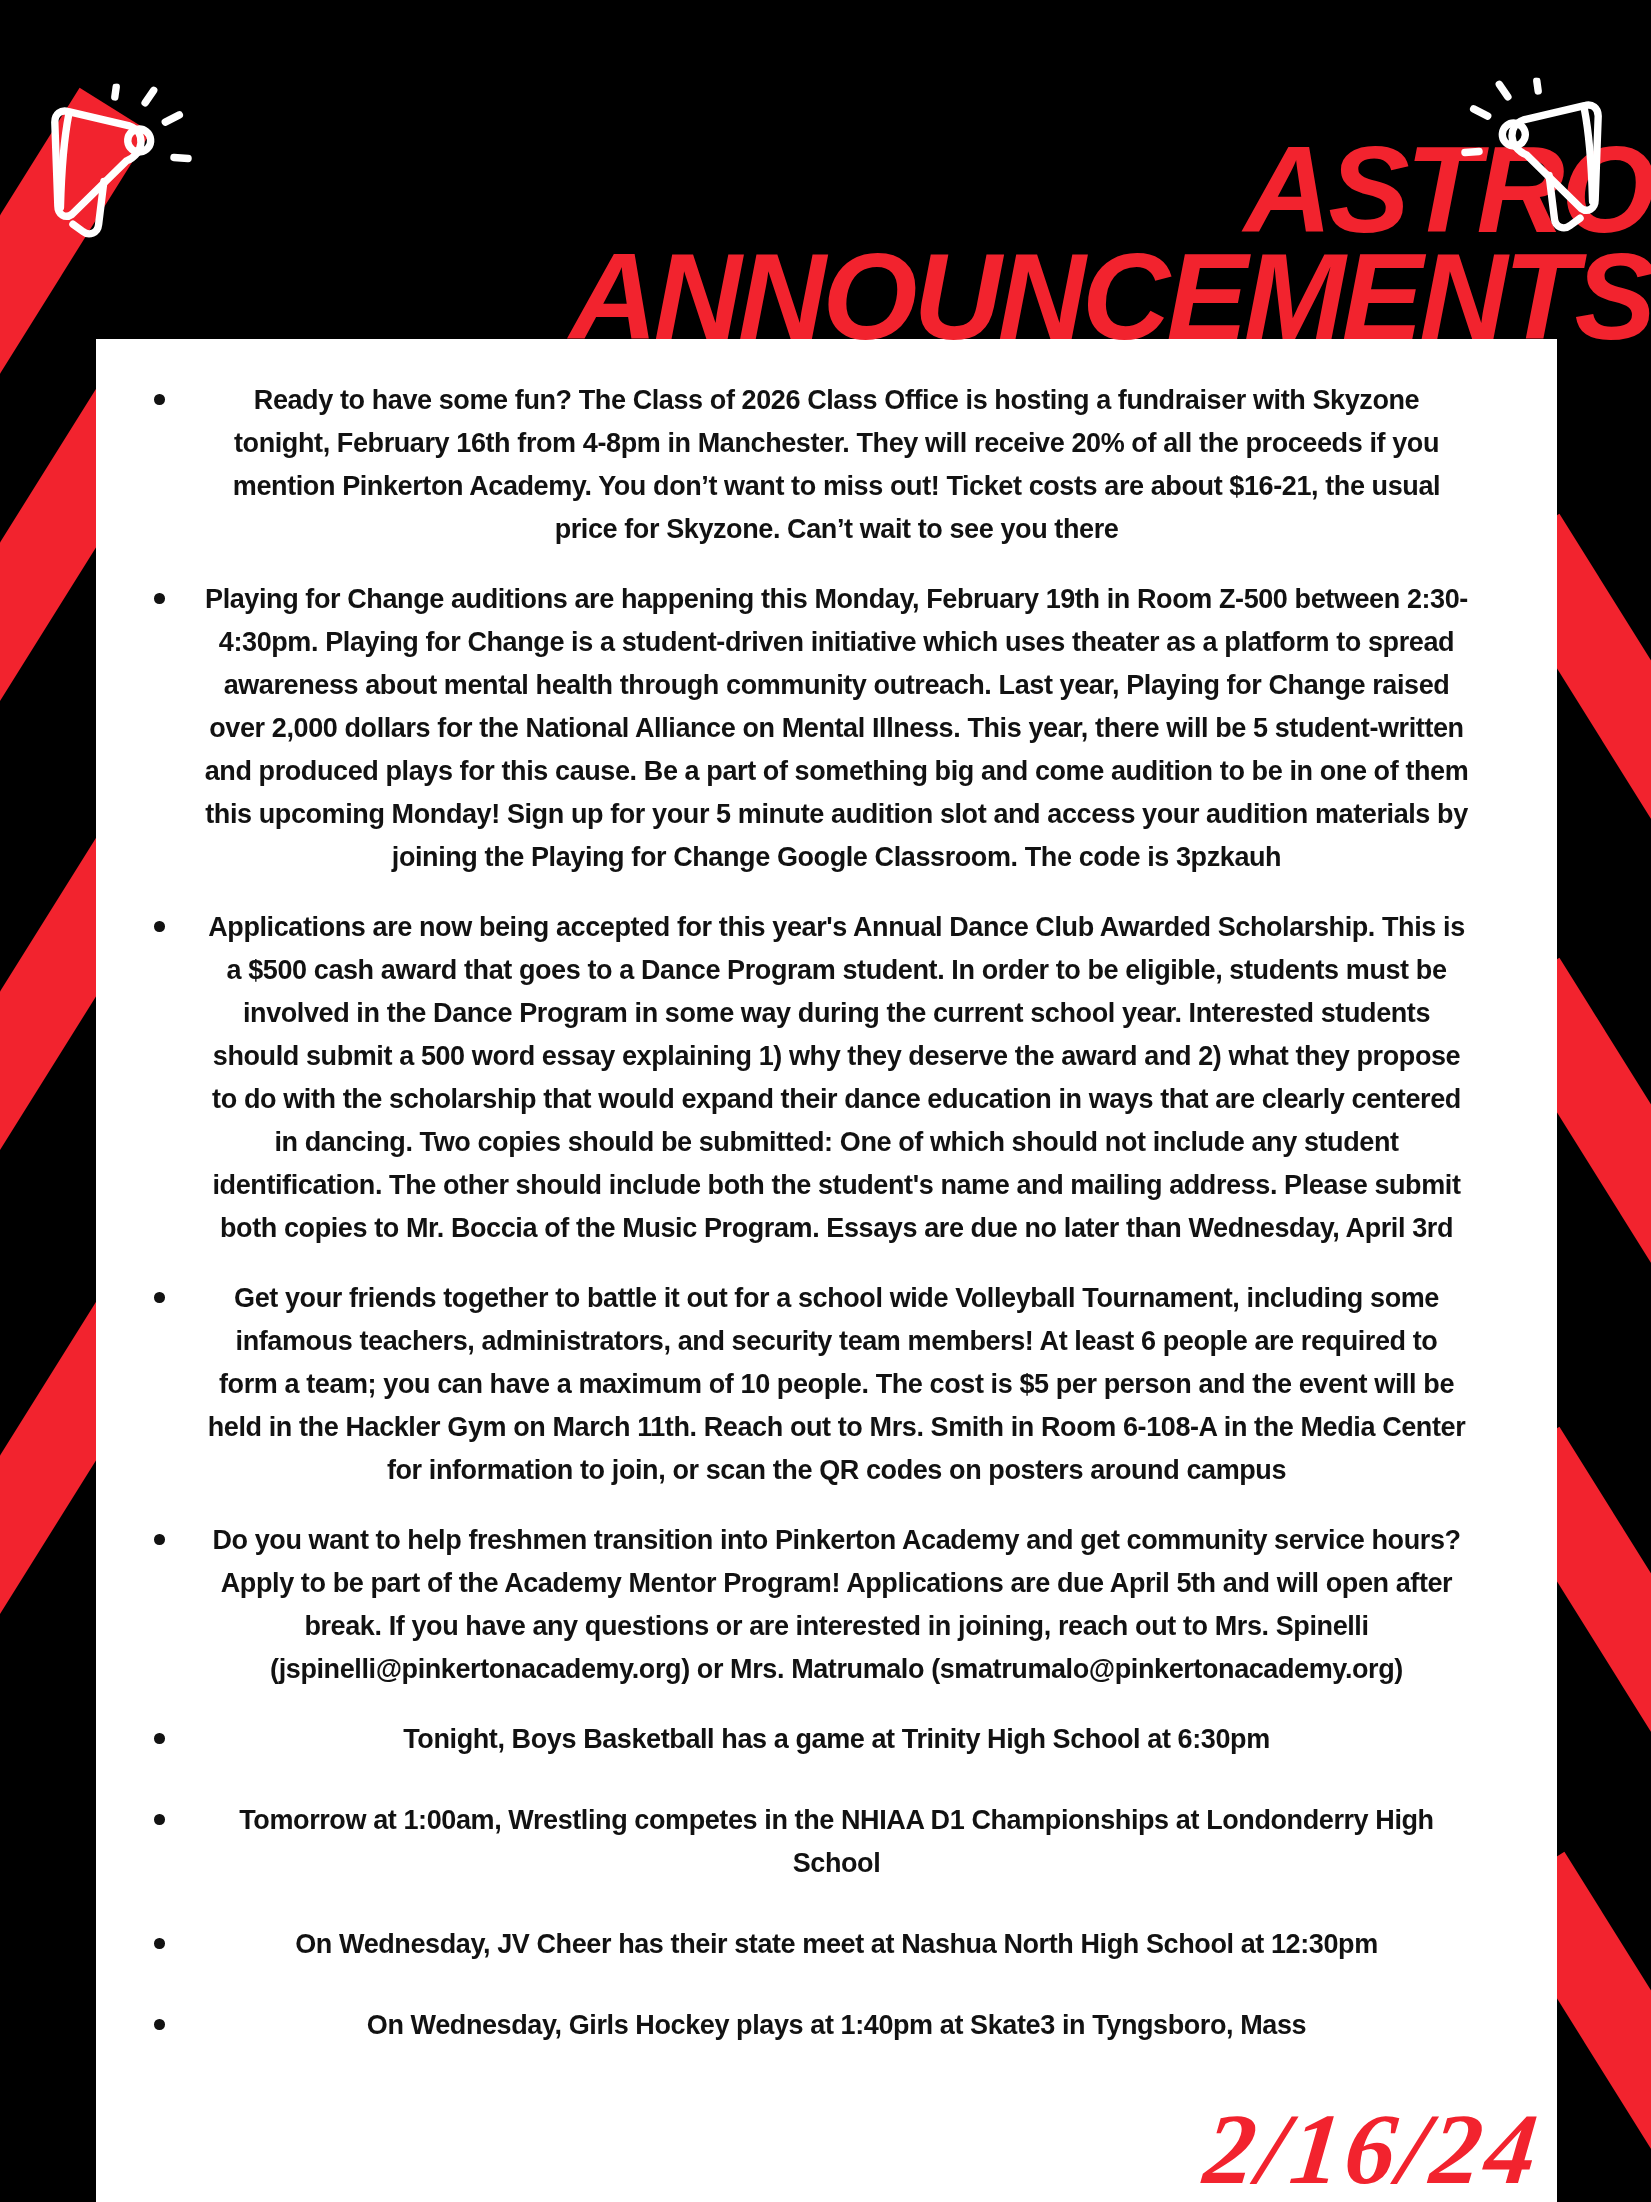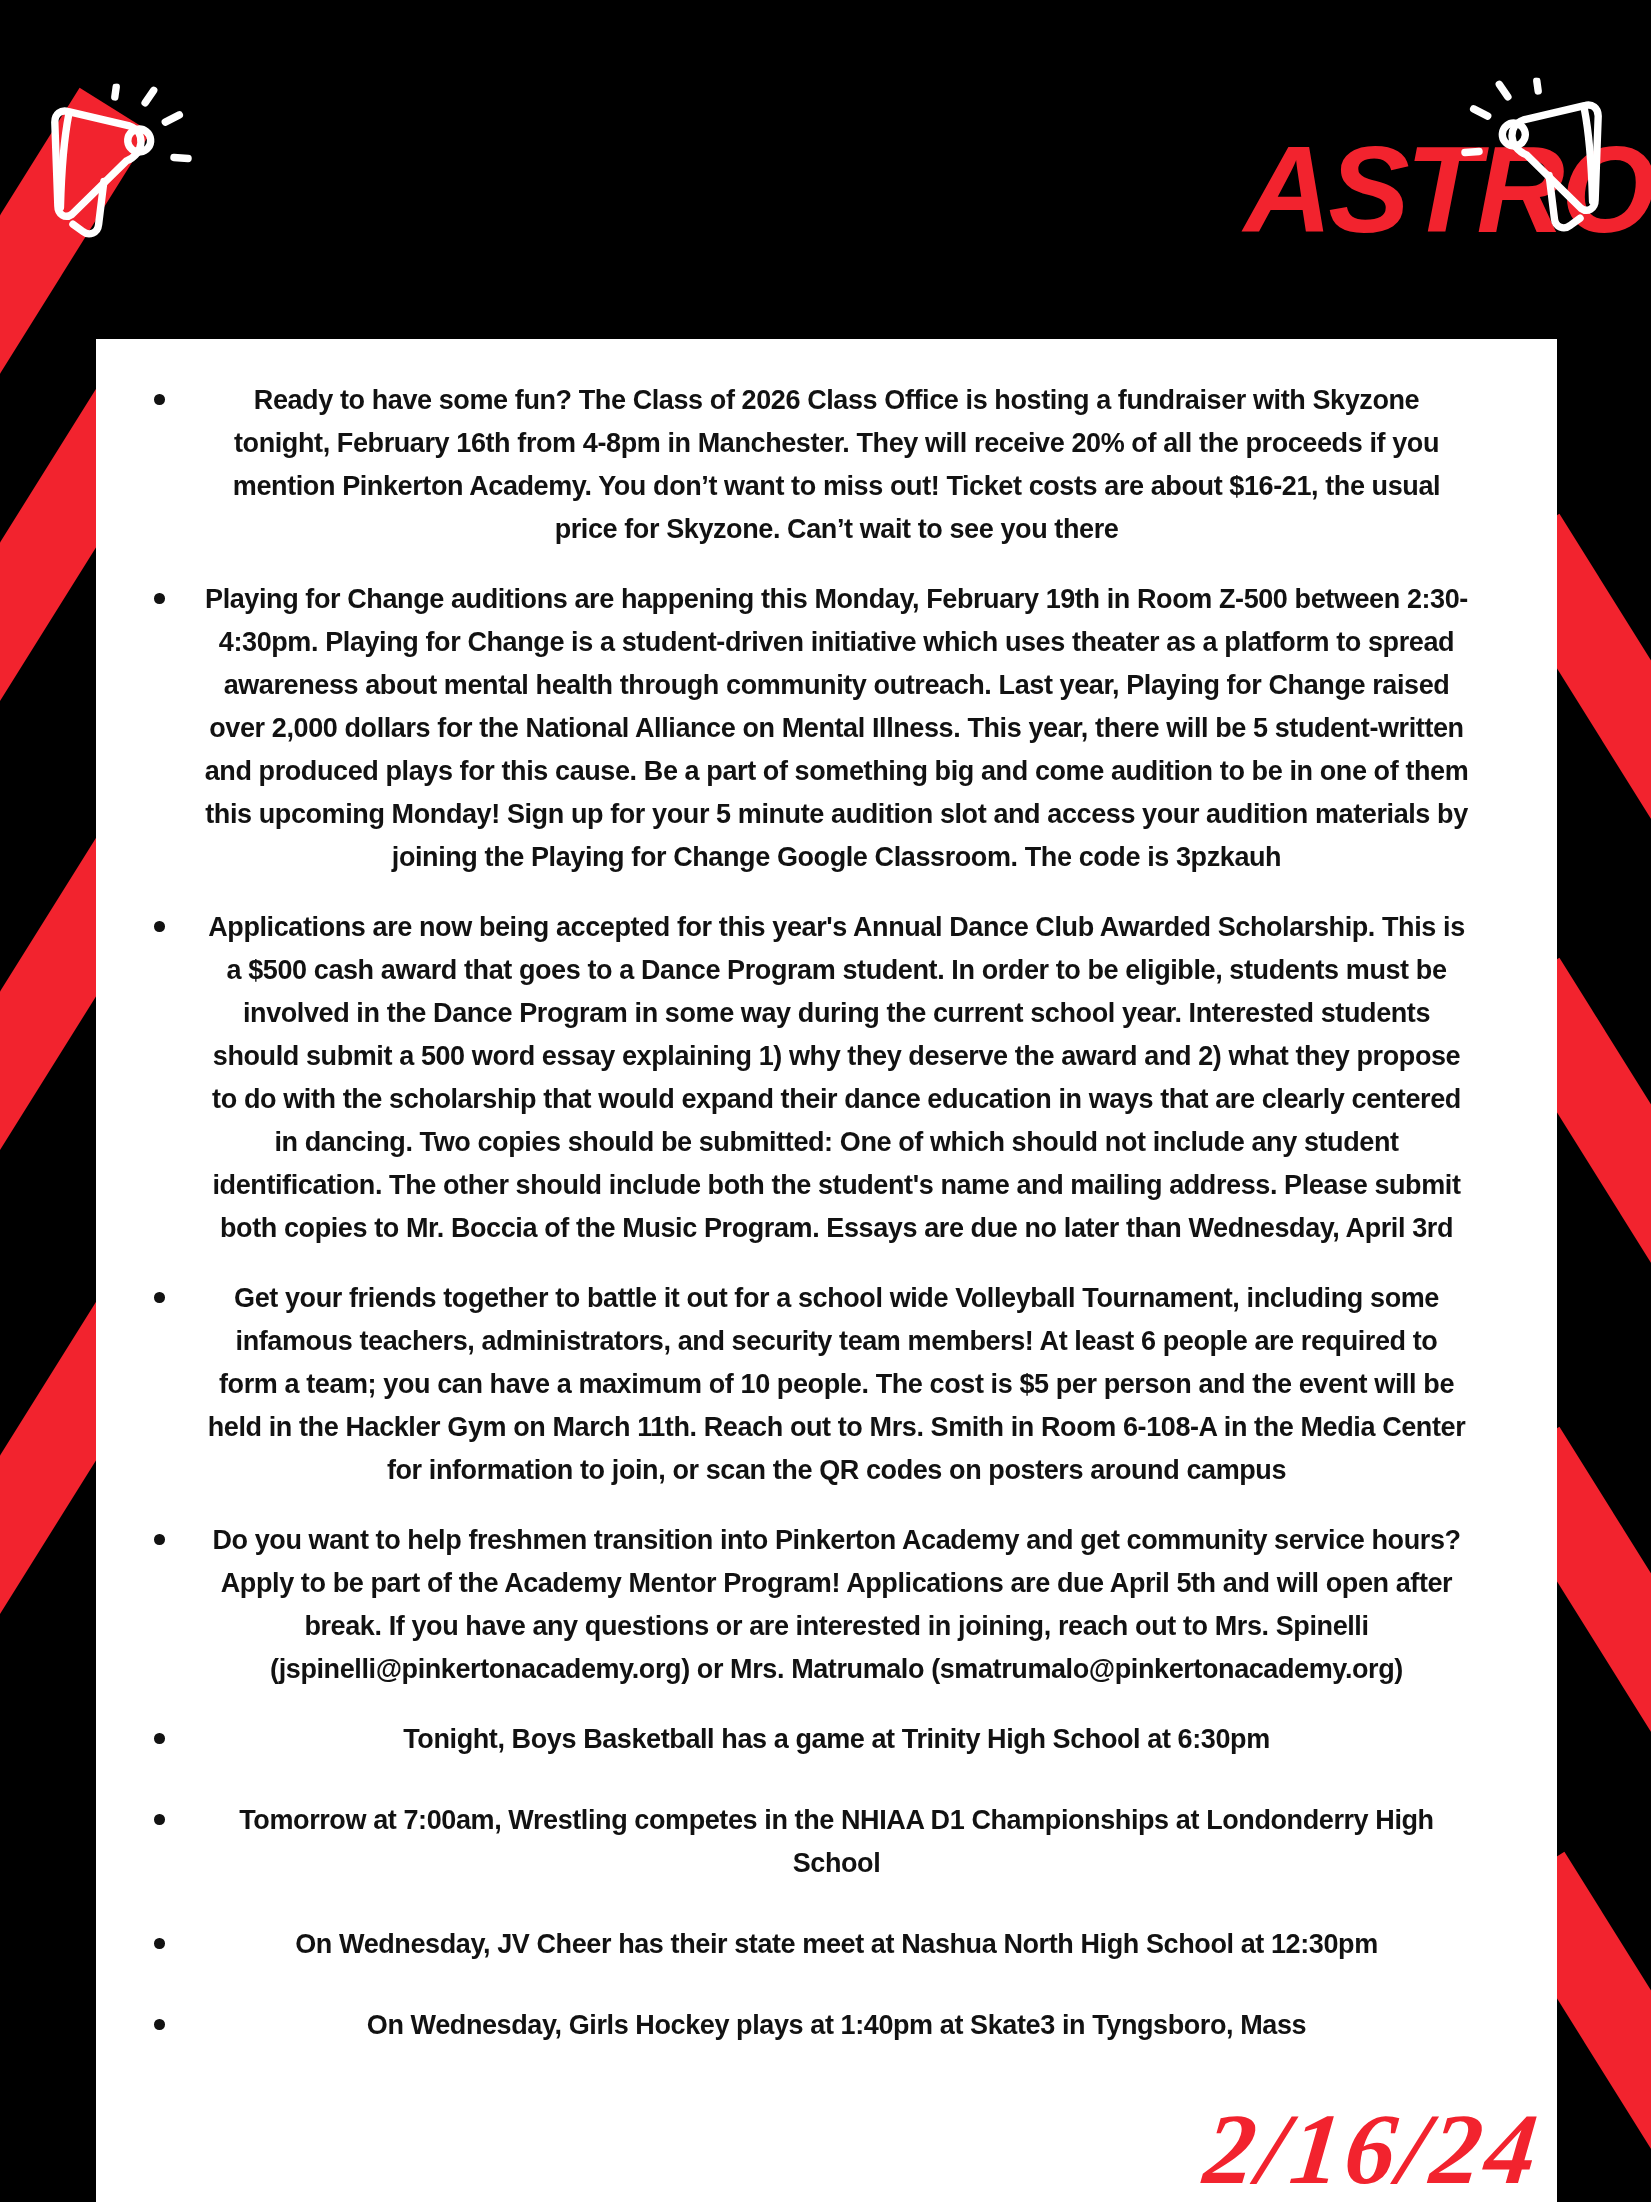--- a/index.html
+++ b/index.html
@@ -94,20 +94,21 @@
 <div class="stripe left" style="left:-158px;top:527px;"></div>
 <div class="stripe left" style="left:-158px;top:976px;"></div>
 <div class="stripe left" style="left:-158px;top:1440px;"></div>
 <div class="stripe right" style="left:1434px;top:656px;"></div>
 <div class="stripe right" style="left:1434px;top:1100px;"></div>
 <div class="stripe right" style="left:1434px;top:1569px;"></div>
 <div class="stripe right" style="left:1439px;top:1994px;"></div>
 
 <h1 class="title">
   <span class="line">ASTRO</span>
+  <span class="line">ANNOUNCEMENTS</span>
 </h1>
 
 <svg class="mega left" viewBox="0 0 200 210" aria-hidden="true">
   <g fill="none" stroke="#fff" stroke-width="9" stroke-linecap="round" stroke-linejoin="round">
     <path d="M78,52 L150,27 C159,23 167,28 168,38 L175,140 C176,150 168,157 159,152 L86,94 C64,88 58,62 78,52 Z"></path>
     <path d="M150,30 C161,66 167,104 172,142"></path>
     <path d="M116,116 L128,168 C130,178 141,181 148,174 L159,164"></path>
     <circle cx="68" cy="71" r="14"></circle>
     <path d="M56,26 L44,12"></path>
     <path d="M34,52 L16,45"></path>
@@ -149,21 +150,21 @@
       <div class="item">
     <span class="bullet-dot"></span>
     <p>Do you want to help freshmen transition into Pinkerton Academy and get community service hours? Apply to be part of the Academy Mentor Program! Applications are due April 5th and will open after break. If you have any questions or are interested in joining, reach out to Mrs. Spinelli (jspinelli@pinkertonacademy.org) or Mrs. Matrumalo (smatrumalo@pinkertonacademy.org)</p>
   </div>
       <div class="item single">
     <span class="bullet-dot"></span>
     <p>Tonight, Boys Basketball has a game at Trinity High School at 6:30pm</p>
   </div>
       <div class="item single">
     <span class="bullet-dot"></span>
-    <p>Tomorrow at 7:00am, Wrestling competes in the NHIAA D1 Championships at Londonderry High School</p>
+    <p>Tomorrow at 1:00am, Wrestling competes in the NHIAA D1 Championships at Londonderry High School</p>
   </div>
       <div class="item single">
     <span class="bullet-dot"></span>
     <p>On Wednesday, JV Cheer has their state meet at Nashua North High School at 12:30pm</p>
   </div>
       <div class="item single">
     <span class="bullet-dot"></span>
     <p>On Wednesday, Girls Hockey plays at 1:40pm at Skate3 in Tyngsboro, Mass</p>
   </div>
     </div>

